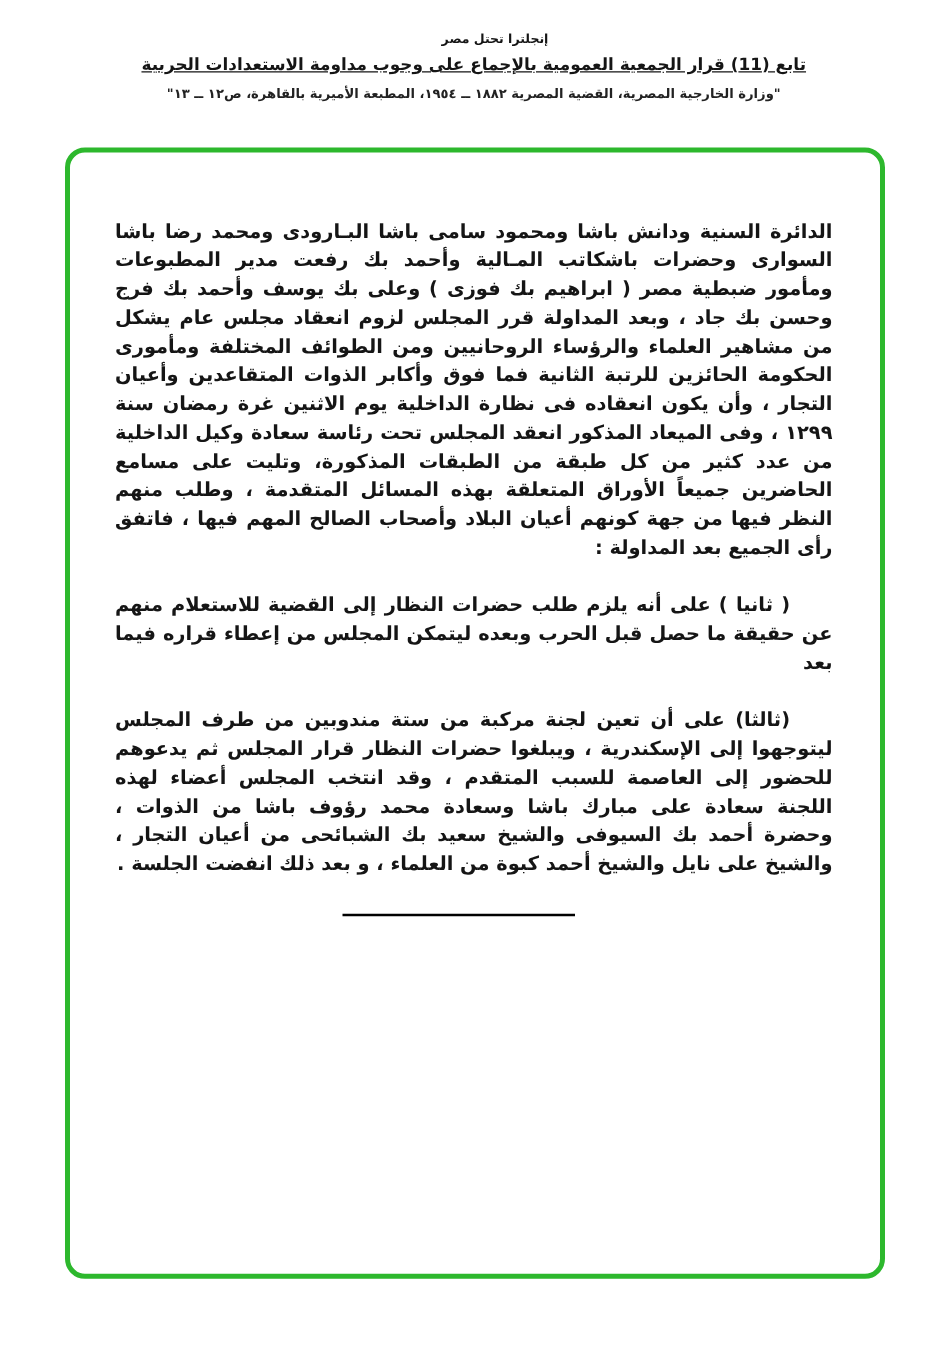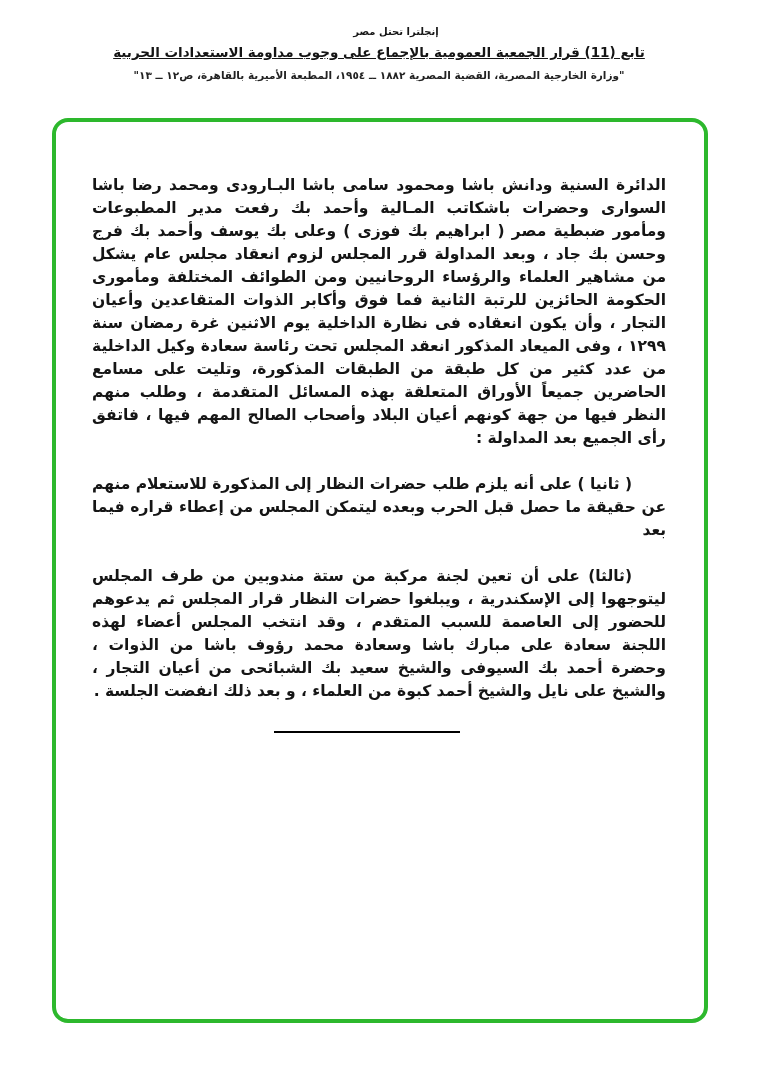--- a/index.html
+++ b/index.html
@@ -88,19 +88,19 @@
 
   <header class="header">
     <div class="h1">إنجلترا تحتل مصر</div>
     <div class="h2">تابع (11) قرار الجمعية العمومية بالإجماع على وجوب مداومة الاستعدادات الحربية</div>
     <div class="h3">"وزارة الخارجية المصرية، القضية المصرية ١٨٨٢ ــ ١٩٥٤، المطبعة الأميرية بالقاهرة، ص١٢ ــ ١٣"</div>
   </header>
 
   <div class="green-box">
     <div class="text">
       <p class="p">الدائرة السنية ودانش باشا ومحمود سامى باشا البـارودى ومحمد رضا باشا السوارى وحضرات باشكاتب المـالية وأحمد بك رفعت مدير المطبوعات ومأمور ضبطية مصر ( ابراهيم بك فوزى ) وعلى بك يوسف وأحمد بك فرج وحسن بك جاد ، وبعد المداولة قرر المجلس لزوم انعقاد مجلس عام يشكل من مشاهير العلماء والرؤساء الروحانيين ومن الطوائف المختلفة ومأمورى الحكومة الحائزين للرتبة الثانية فما فوق وأكابر الذوات المتقاعدين وأعيان التجار ، وأن يكون انعقاده فى نظارة الداخلية يوم الاثنين غرة رمضان سنة ١٢٩٩ ، وفى الميعاد المذكور انعقد المجلس تحت رئاسة سعادة وكيل الداخلية من عدد كثير من كل طبقة من الطبقات المذكورة، وتليت على مسامع الحاضرين جميعاً الأوراق المتعلقة بهذه المسائل المتقدمة ، وطلب منهم النظر فيها من جهة كونهم أعيان البلاد وأصحاب الصالح المهم فيها ، فاتفق رأى الجميع بعد المداولة :</p>
-      <p class="p indent">( ثانيا ) على أنه يلزم طلب حضرات النظار إلى المذكورة للاستعلام منهم عن حقيقة ما حصل قبل الحرب وبعده ليتمكن المجلس من إعطاء قراره فيما بعد</p>
+      <p class="p indent">( ثانيا ) على أنه يلزم طلب حضرات النظار إلى القضية للاستعلام منهم عن حقيقة ما حصل قبل الحرب وبعده ليتمكن المجلس من إعطاء قراره فيما بعد</p>
       <p class="p indent">(ثالثا) على أن تعين لجنة مركبة من ستة مندوبين من طرف المجلس ليتوجهوا إلى الإسكندرية ، ويبلغوا حضرات النظار قرار المجلس ثم يدعوهم للحضور إلى العاصمة للسبب المتقدم ، وقد انتخب المجلس أعضاء لهذه اللجنة سعادة على مبارك باشا وسعادة محمد رؤوف باشا من الذوات ، وحضرة أحمد بك السيوفى والشيخ سعيد بك الشبائحى من أعيان التجار ، والشيخ على نايل والشيخ أحمد كبوة من العلماء ، و بعد ذلك انفضت الجلسة .</p>
       <div class="end-rule"></div>
     </div>
   </div>
 
 </div>
 
 </body></html>

